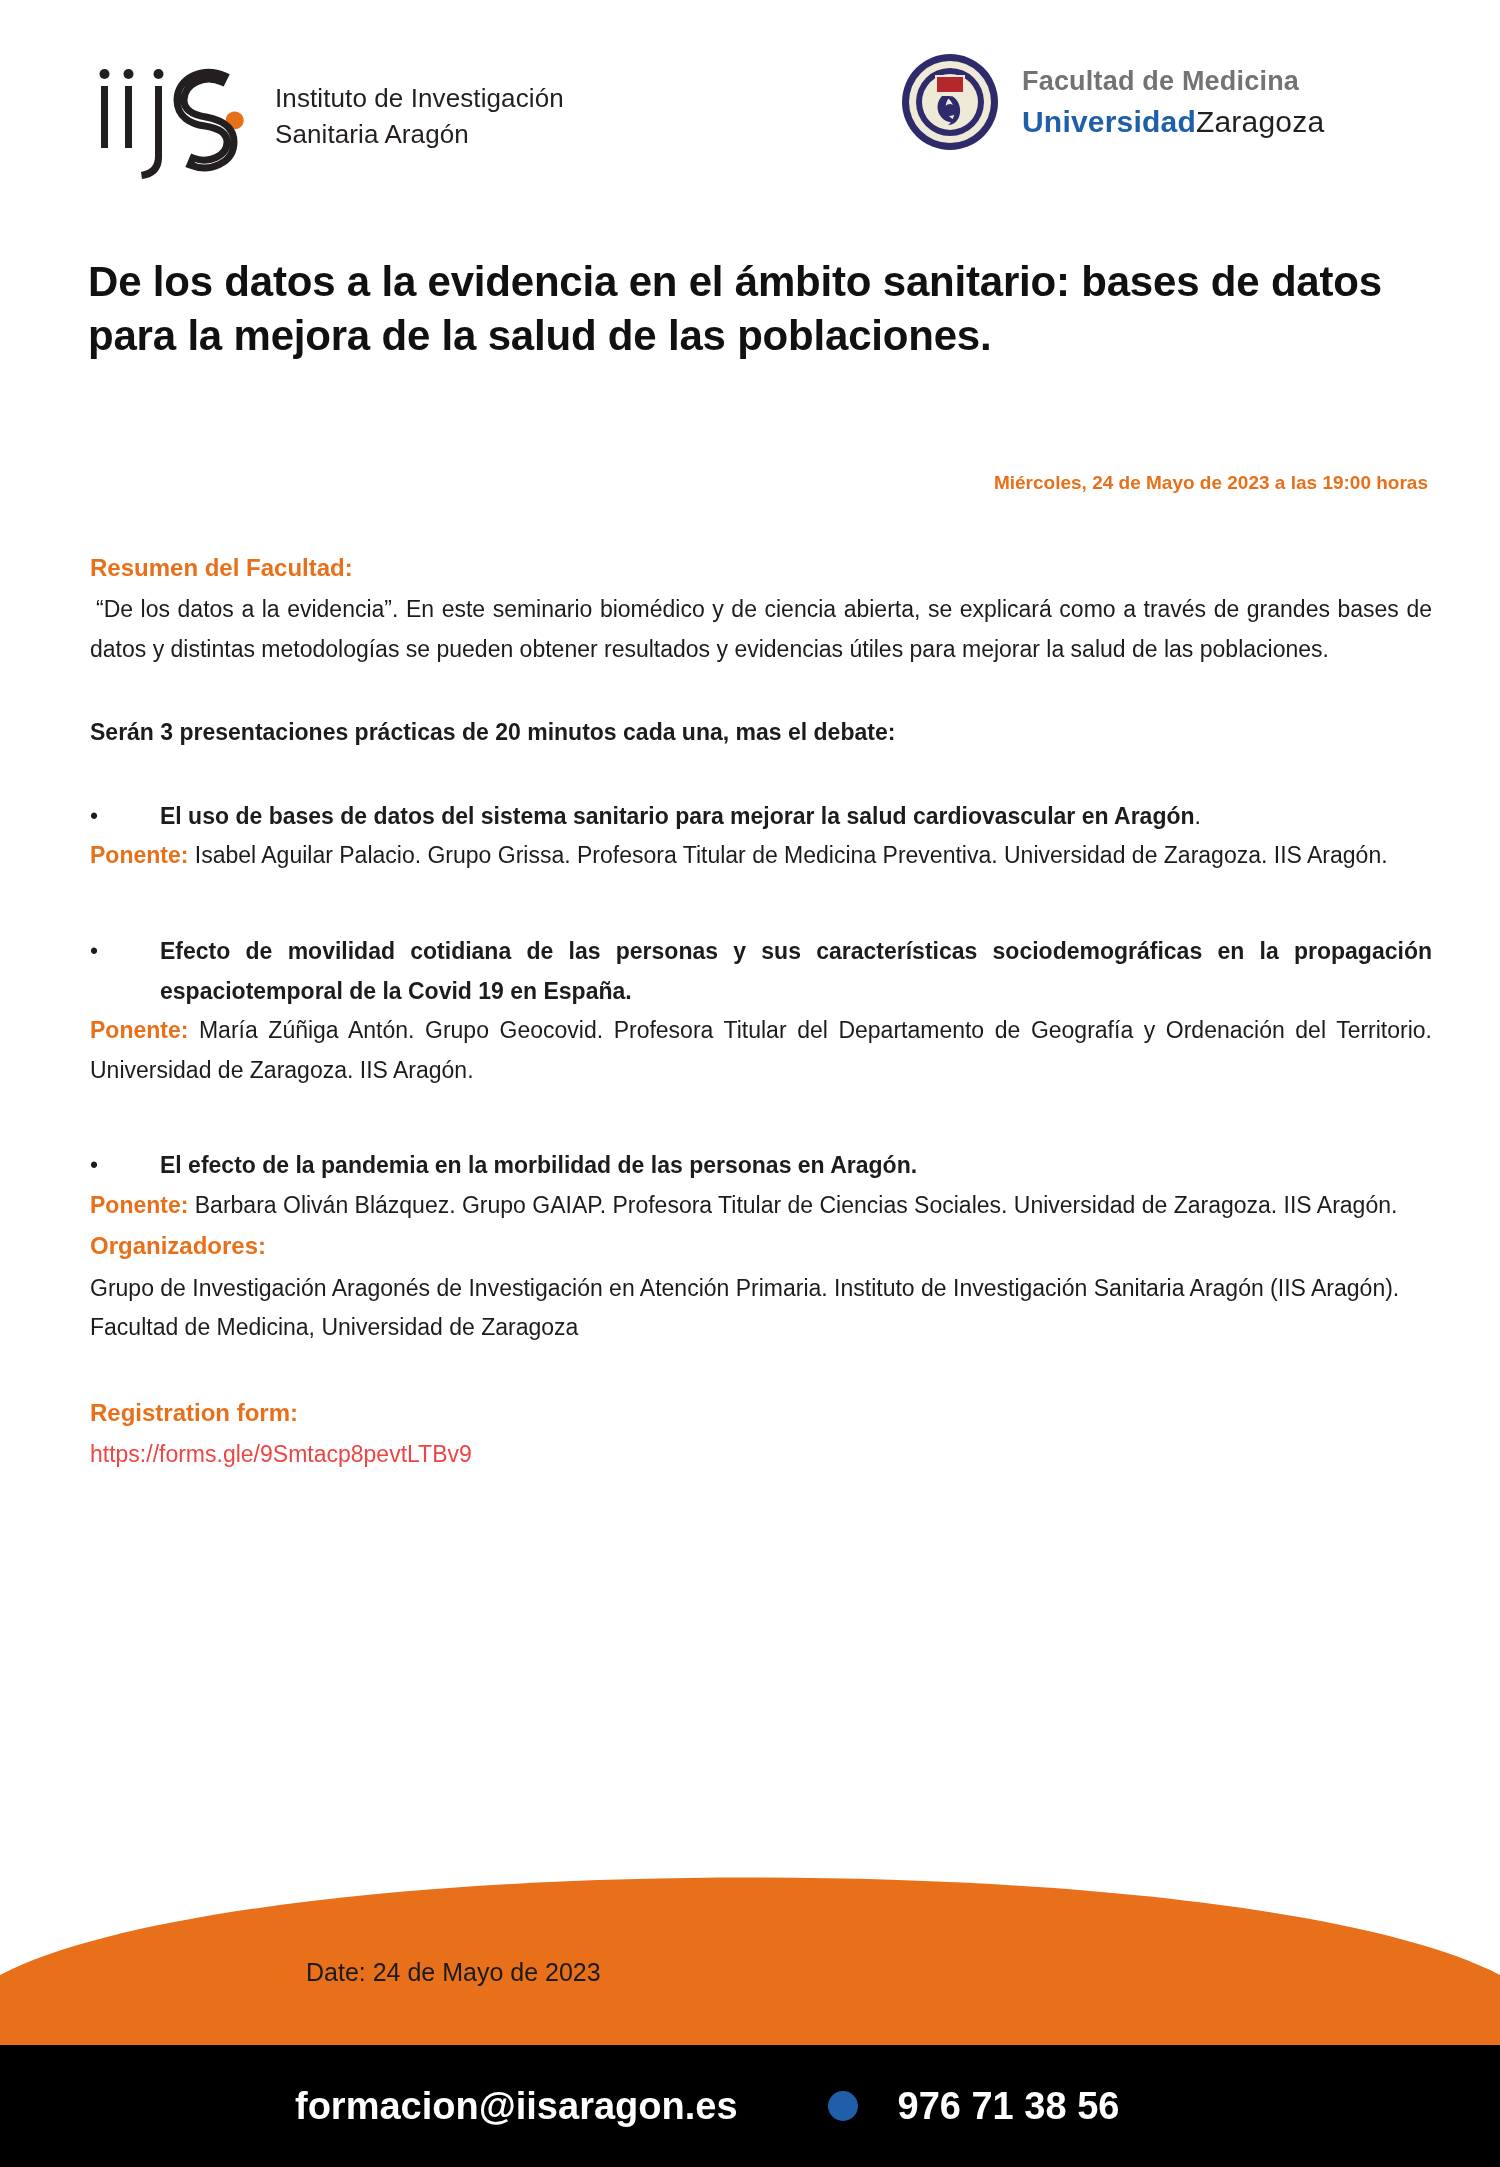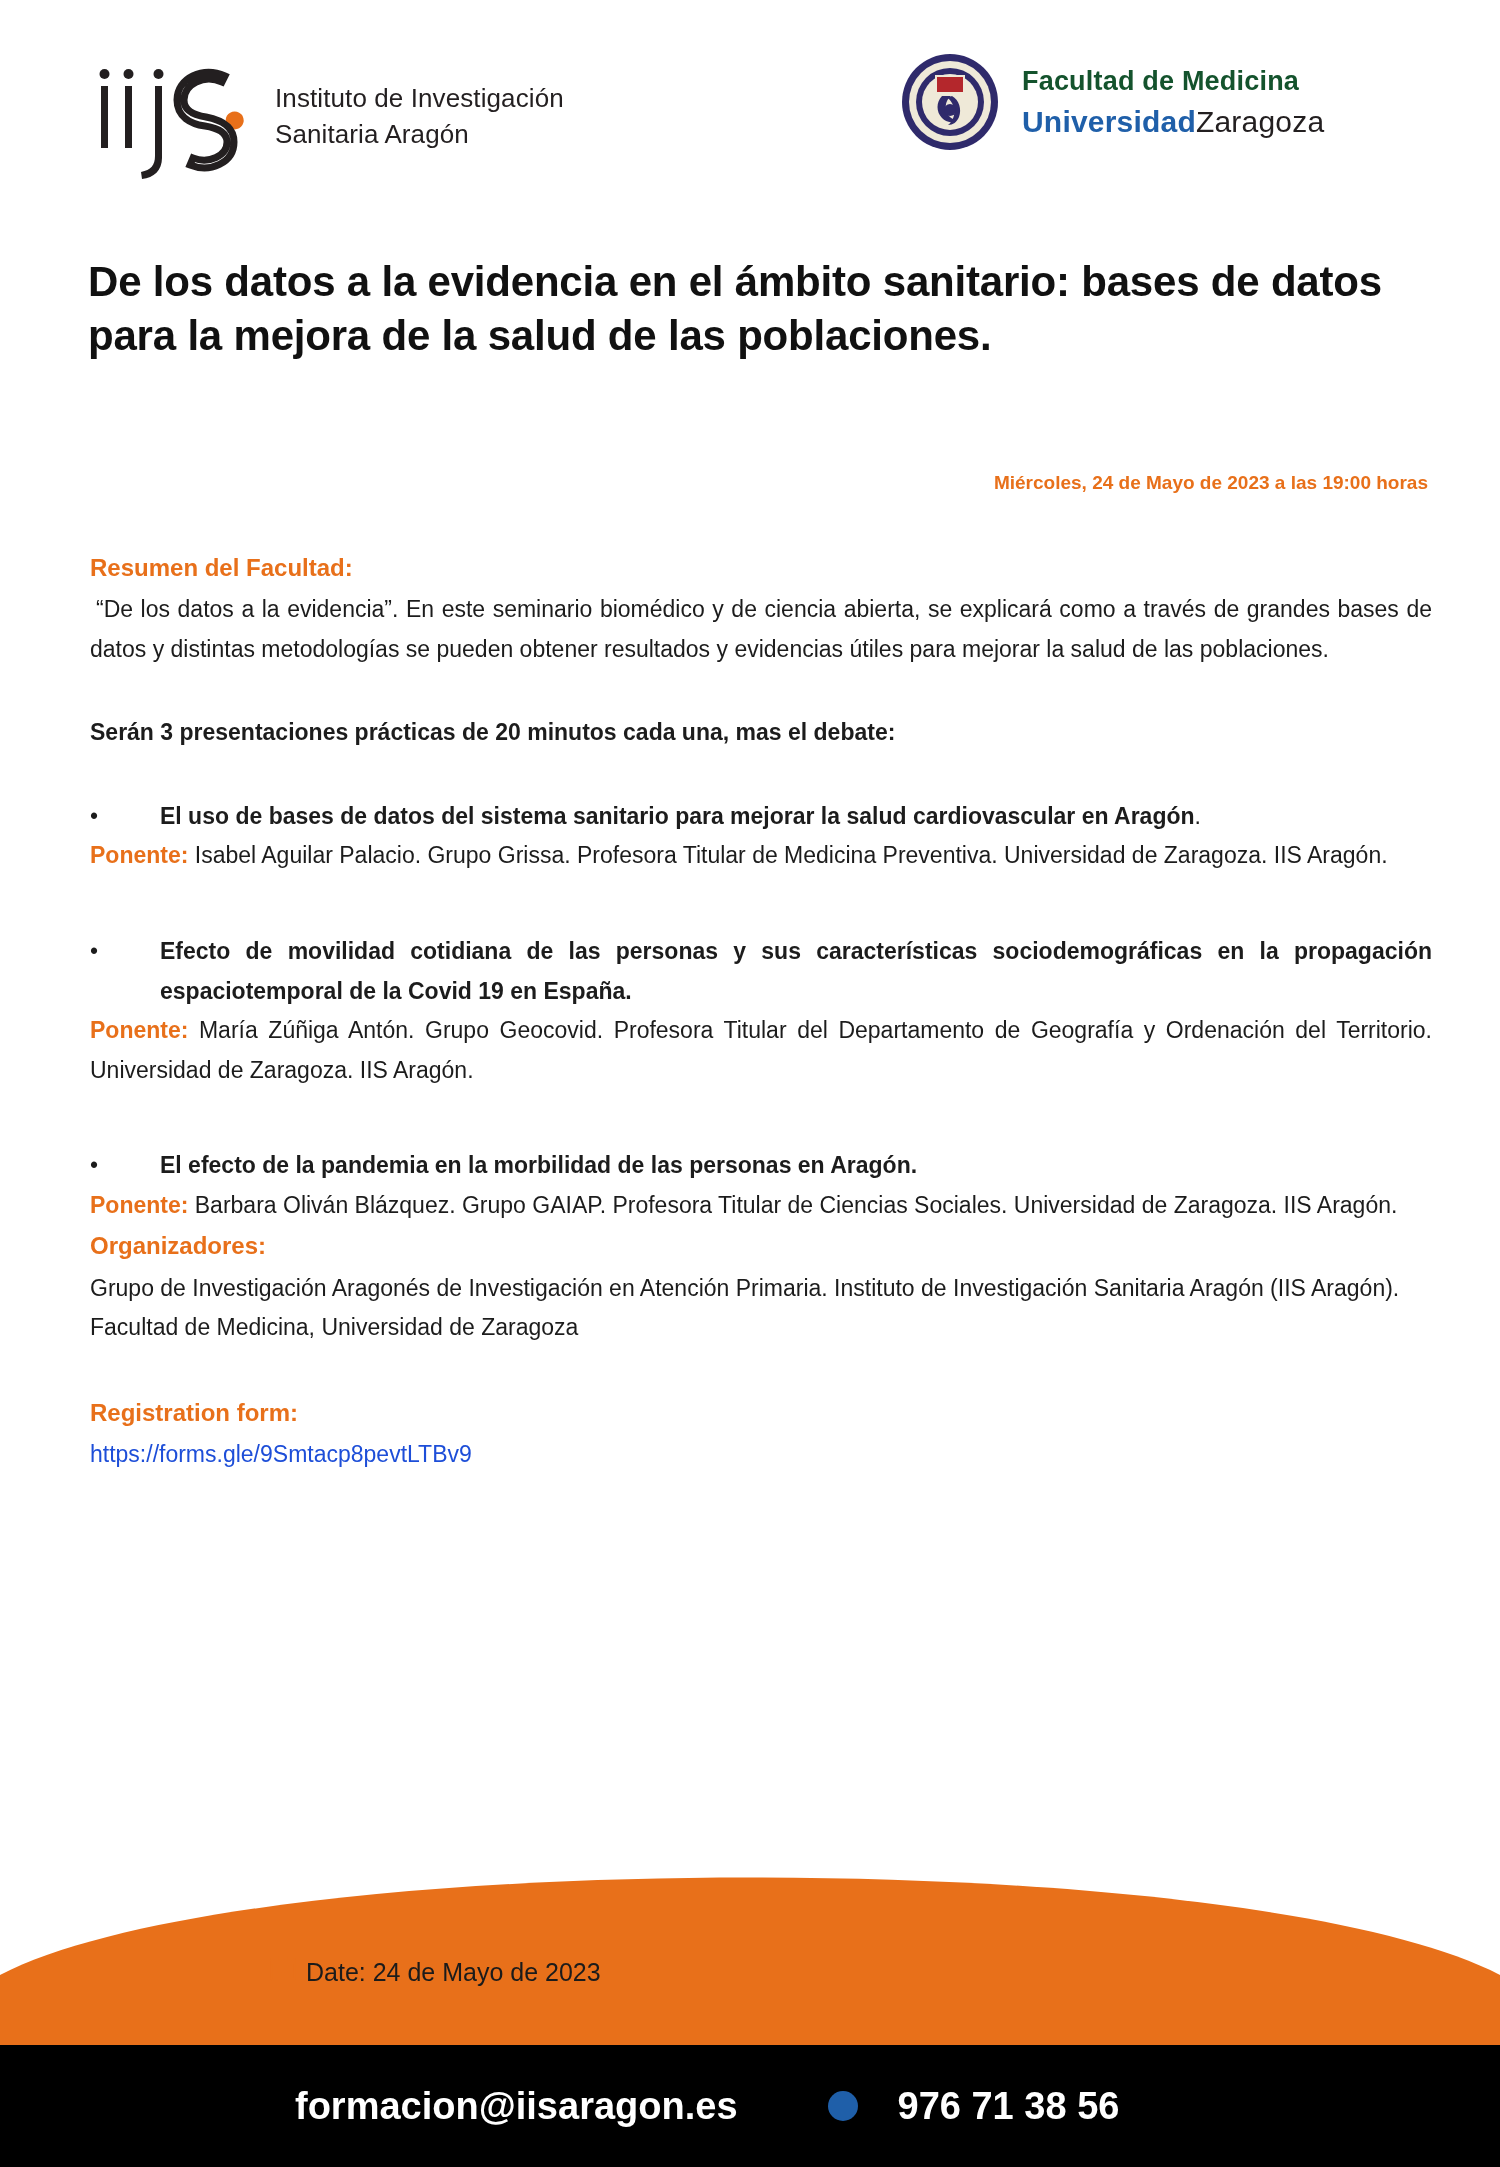--- a/index.html
+++ b/index.html
@@ -64,21 +64,21 @@
     width: 100px;
     height: 100px;
     flex: 0 0 auto;
   }
   .unizar-text {
     margin-left: 22px;
   }
   .unizar-fac {
     font-size: 27px;
     font-weight: bold;
-    color: #14532d;
+    color: #737373;
     letter-spacing: .2px;
     margin-bottom: 8px;
   }
   .unizar-brand {
     font-size: 30px;
     letter-spacing: .2px;
     white-space: nowrap;
   }
   .unizar-brand .uni {
     font-weight: bold;
@@ -155,21 +155,21 @@
   }
   .bullet-text .normal { font-weight: normal; }
 
   .ponente-label {
     color: #e8701a;
     font-weight: bold;
   }
   .just { text-align: justify; }
 
   .link {
-    color: #1d4ed8;
+    color: #ef4444;
     text-decoration: none;
     font-size: 23px;
     text-align: center;
   }
 
   
   .footer-curve {
     position: absolute;
     left: 0;
     bottom: 122px;

